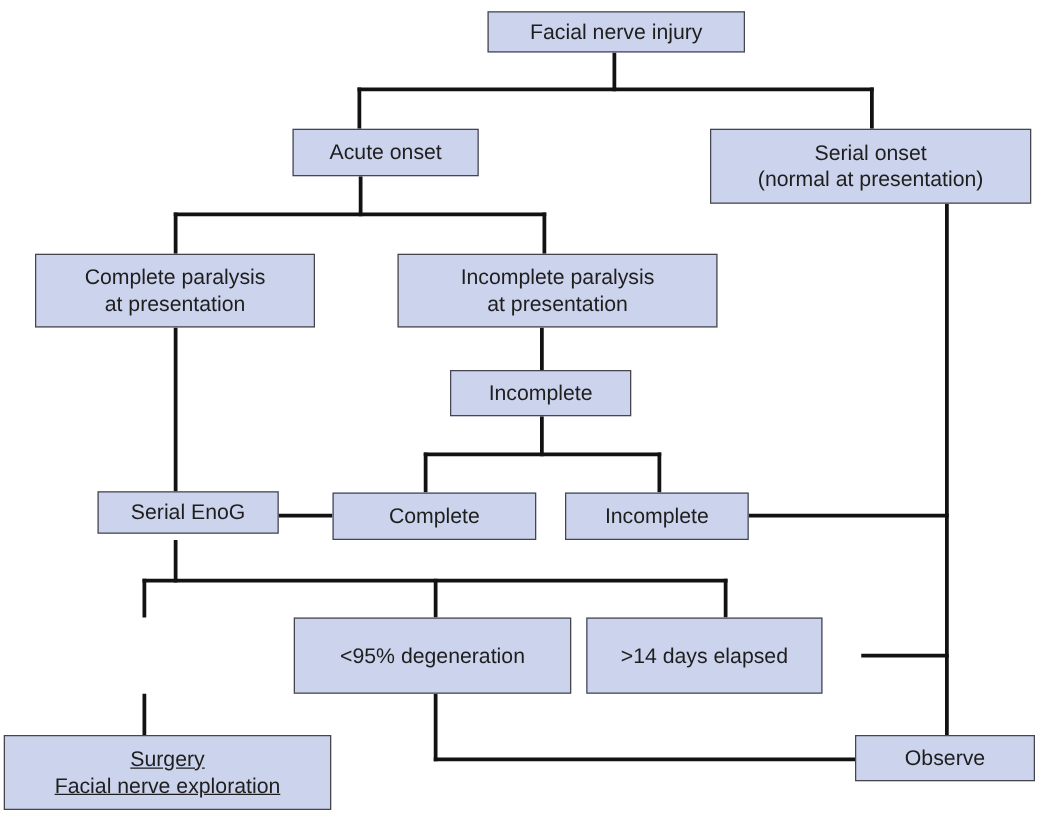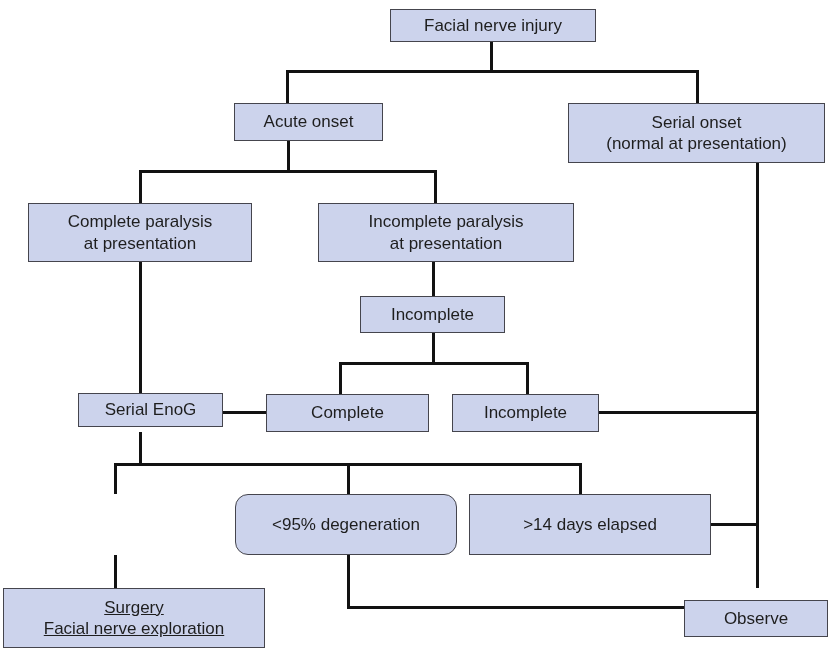--- a/index.html
+++ b/index.html
@@ -84,22 +84,22 @@
 
   <div class="node" style="left:360px; top:296px; width:145px; height:37px;">Incomplete</div>
 
   <div class="node" style="left:68px; top:393px; width:145px; height:34px;margin-left:10px;">Serial EnoG</div>
 
   <div class="node" style="left:266px; top:394px; width:163px; height:38px;">Complete</div>
 
   <div class="node" style="left:452px; top:394px; width:147px; height:38px;">Incomplete</div>
 
 
-  <div class="node" style="left:235px; top:494px; width:222px; height:61px;border-radius:13px;">&lt;95% degeneration</div>
+  <div class="node" style="left:235px; top:494px; width:222px; height:61px;">&lt;95% degeneration</div>
 
-  <div class="node" style="left:469px; top:494px; width:242px; height:61px;">&gt;14 days elapsed</div>
+  <div class="node" style="left:469px; top:494px; width:189px; height:61px;">&gt;14 days elapsed</div>
 
   <div class="node" style="left:3px; top:588px; width:262px; height:60px;text-decoration:underline;">Surgery
 Facial nerve exploration</div>
 
-  <div class="node" style="left:684px; top:588px; width:144px; height:37px;margin-top:12px;">Observe</div>
+  <div class="node" style="left:684px; top:588px; width:144px; height:37px;">Observe</div>
 
 </div>
 
 </body></html>

